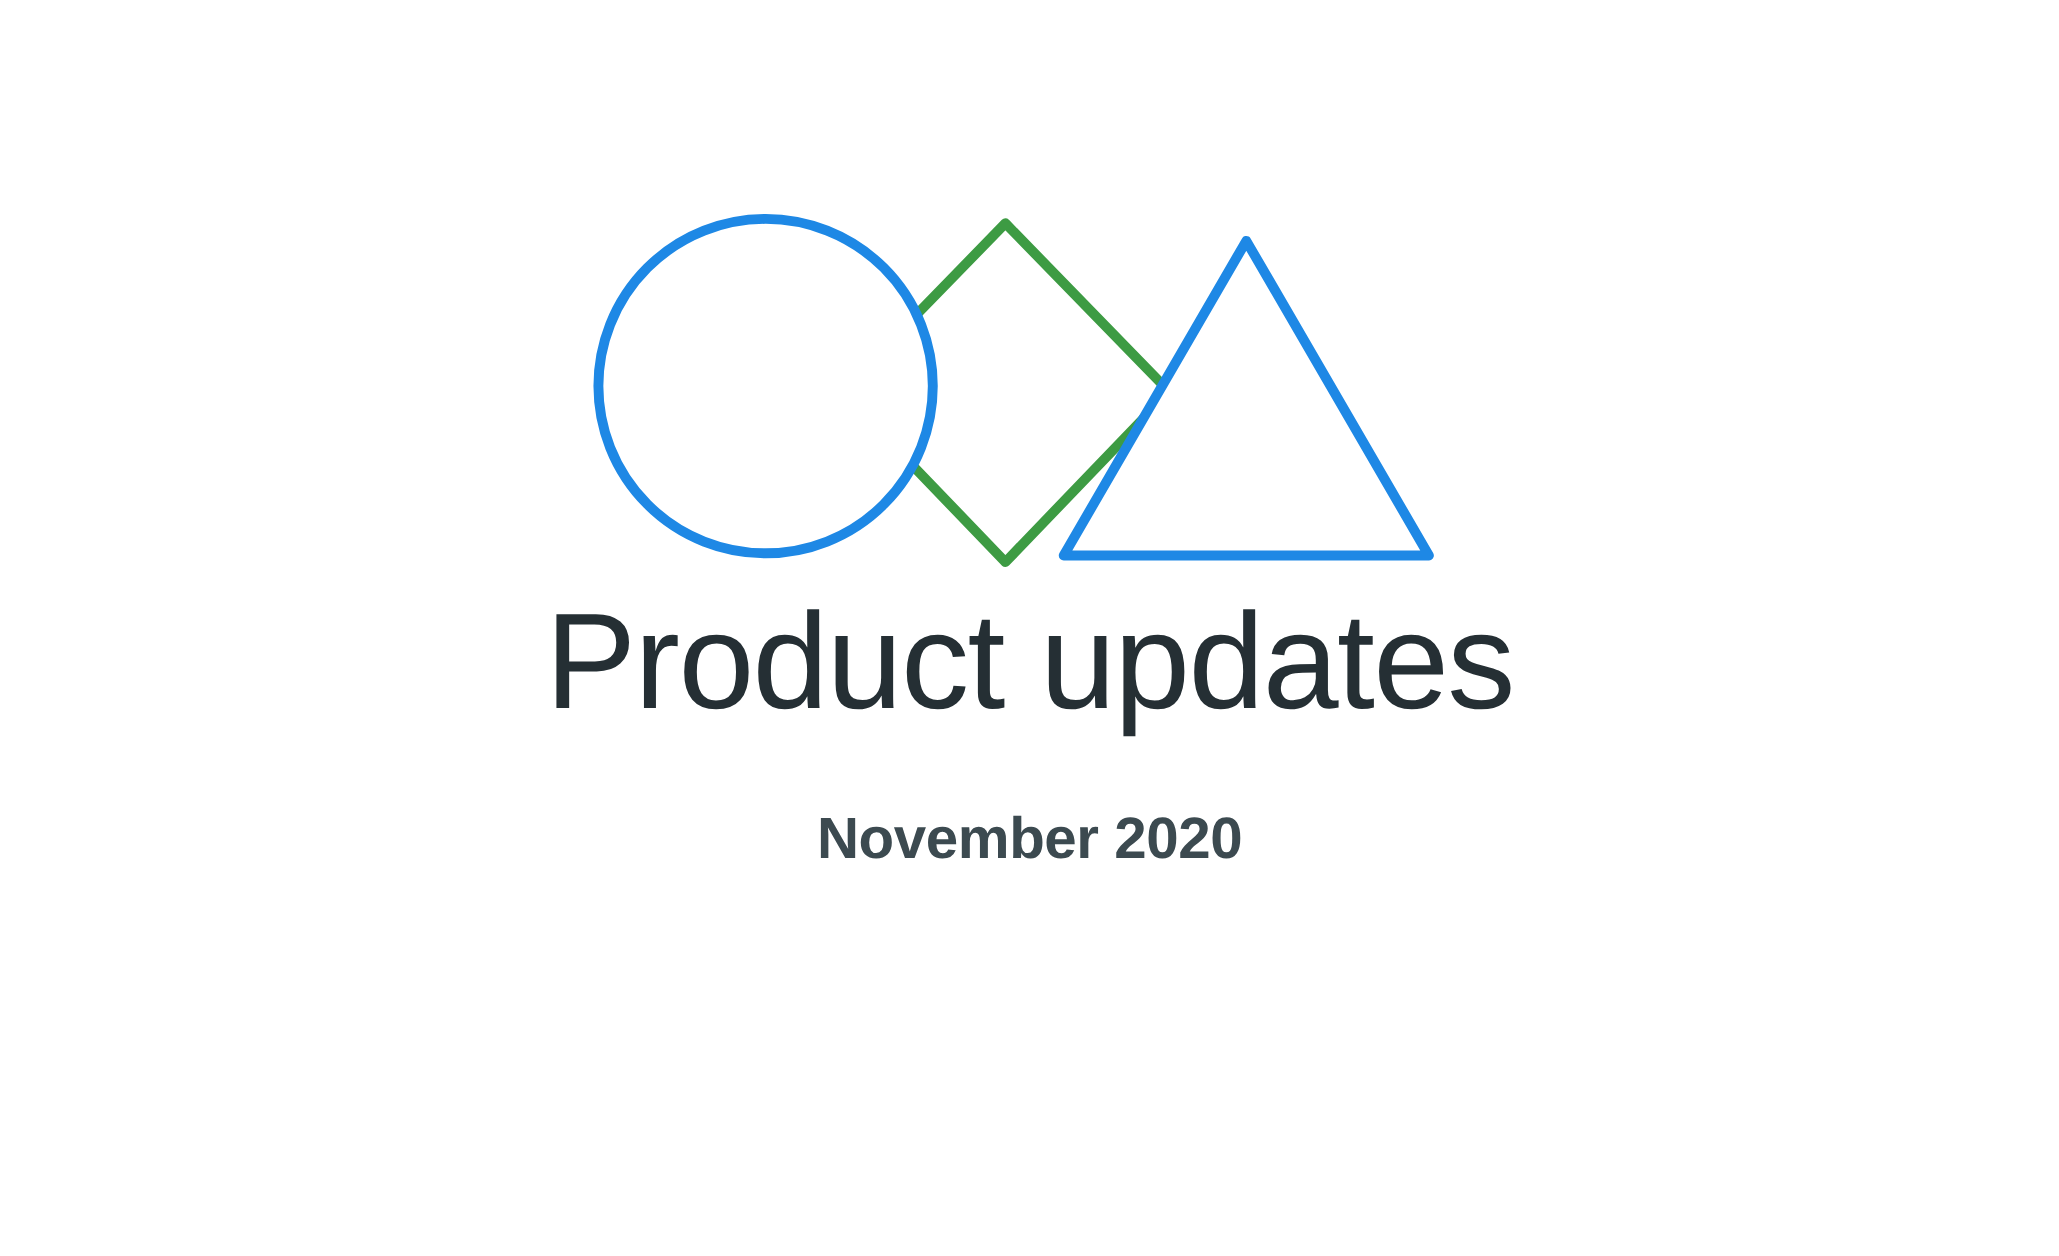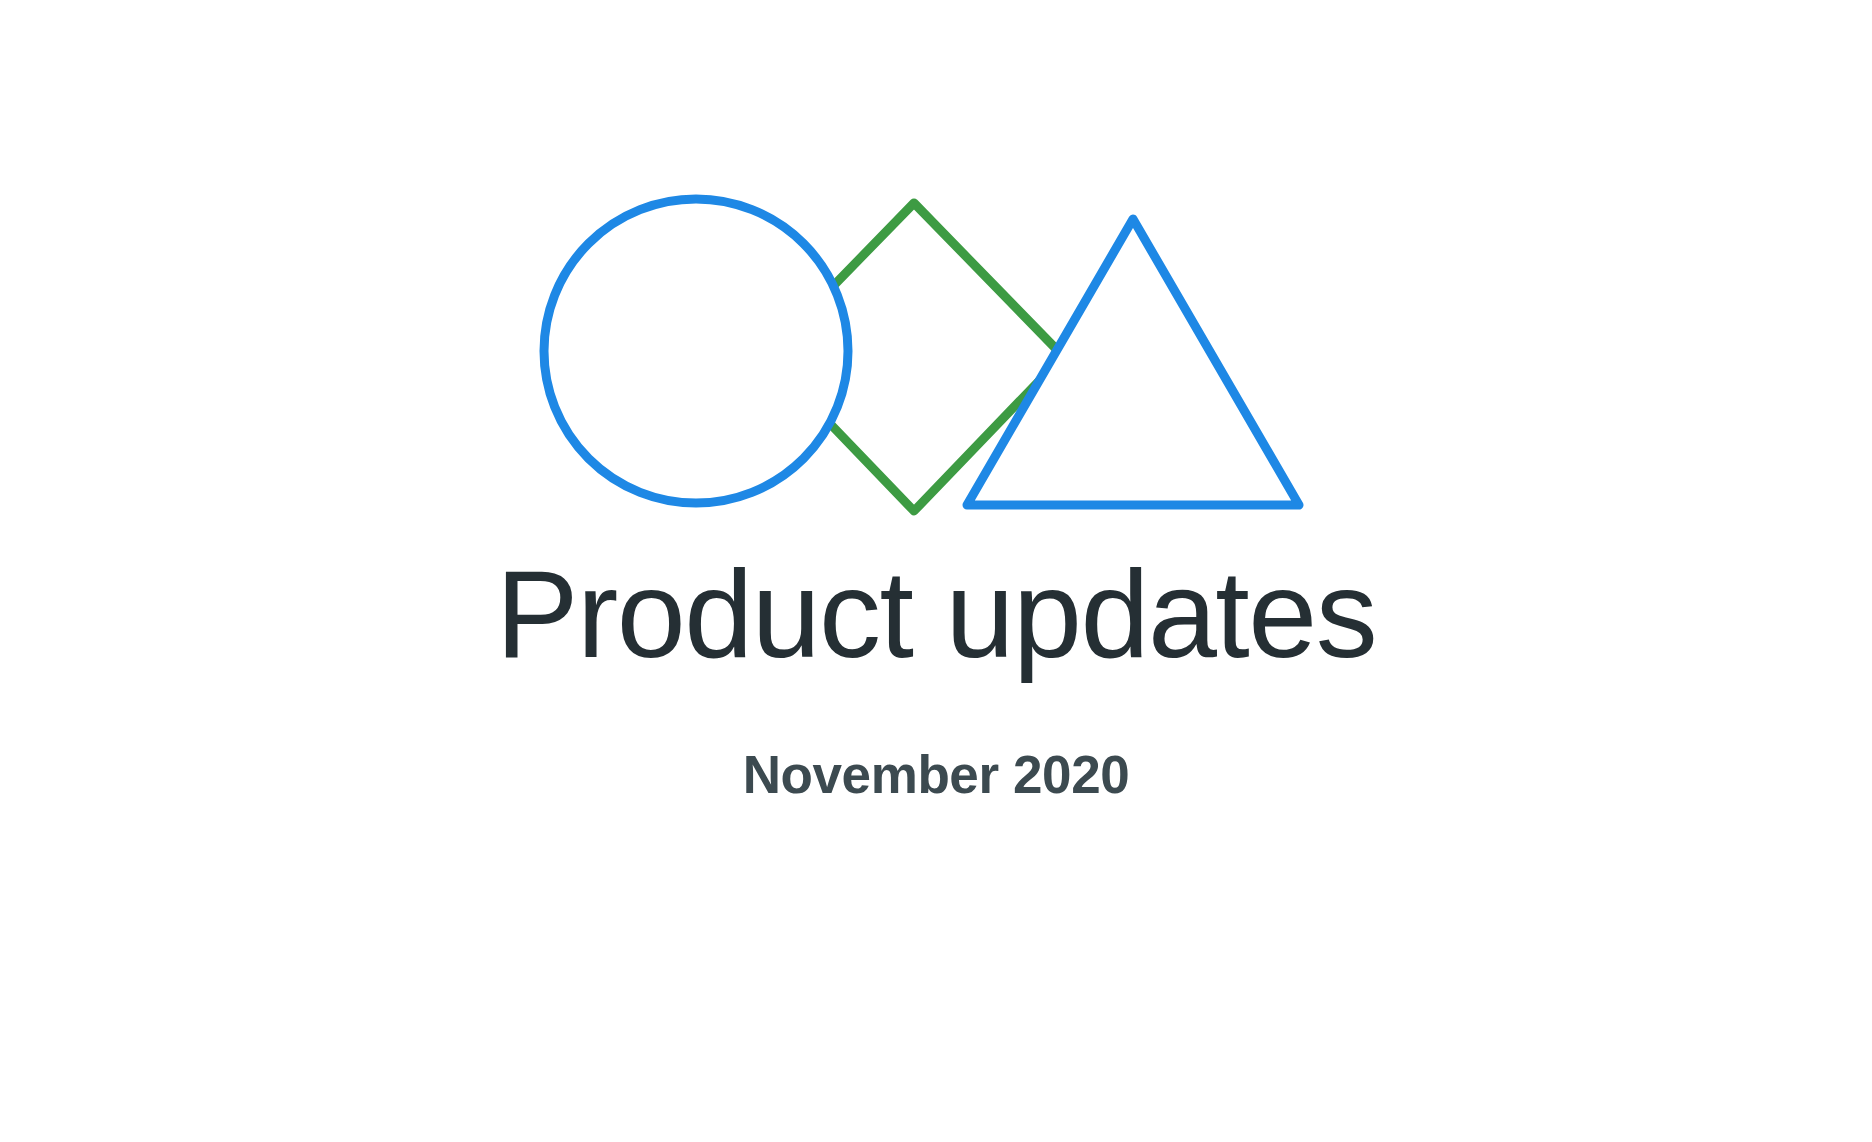--- a/index.html
+++ b/index.html
@@ -42,21 +42,21 @@
   
   .text-block {
     position: absolute;
     left: 0;
     top: 540px;
     width: 1872px;
     text-align: center;
   }
 
   .page-title {
-    margin: 12px;
+    margin: 0;
     padding: 0;
     font-family: "Liberation Sans", "DejaVu Sans", sans-serif;
     font-size: 124px;
     font-weight: 500;
     line-height: 1.0;
     letter-spacing: -1.5px;
     color: #252f34;
     white-space: nowrap;
   }
 

